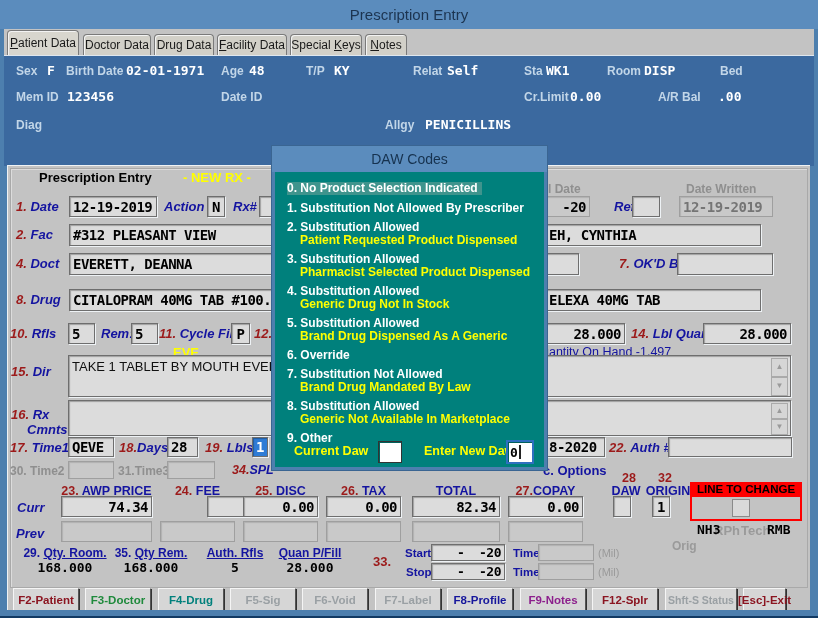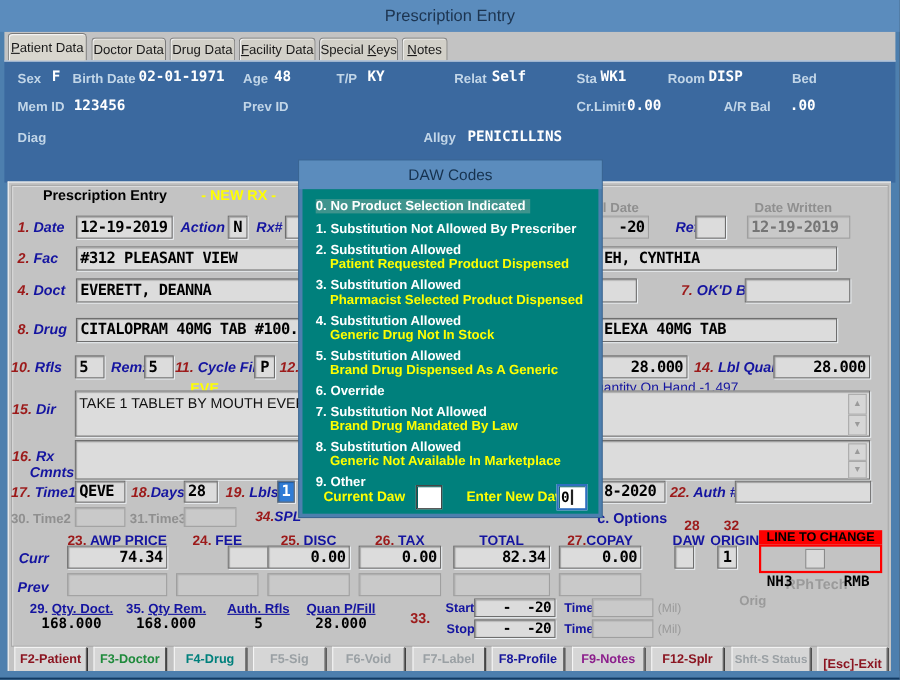--- a/index.html
+++ b/index.html
@@ -108,21 +108,21 @@
     <span class="pval" style="left:443px;top:7px;">Self</span>
     <span class="plbl" style="left:520px;top:8px;">Sta</span>
     <span class="pval" style="left:542px;top:7px;">WK1</span>
     <span class="plbl" style="left:603px;top:8px;">Room</span>
     <span class="pval" style="left:640px;top:7px;">DISP</span>
     <span class="plbl" style="left:716px;top:8px;">Bed</span>
     <span class="pval" style="left:746px;top:7px;"></span>
 
     <span class="plbl" style="left:12px;top:34px;">Mem ID</span>
     <span class="pval" style="left:63px;top:33px;">123456</span>
-    <span class="plbl" style="left:217px;top:34px;">Prev ID</span>
+    <span class="plbl" style="left:217px;top:34px;">Date ID</span>
     <span class="pval" style="left:275px;top:33px;"></span>
     <span class="plbl" style="left:520px;top:34px;">Cr.Limit</span>
     <span class="pval" style="left:566px;top:33px;">0.00</span>
     <span class="plbl" style="left:654px;top:34px;">A/R Bal</span>
     <span class="pval" style="left:714px;top:33px;">.00</span>
 
     <span class="plbl" style="left:12px;top:62px;">Diag</span>
     <span class="plbl" style="left:381px;top:62px;">Allgy</span>
     <span class="pval" style="left:421px;top:61px;">PENICILLINS</span>
   </div>
@@ -303,21 +303,21 @@
     <div class="box dis" style="left:235px;top:355px;width:75px;height:21px;"></div>
     <div class="box dis" style="left:318px;top:355px;width:75px;height:21px;"></div>
     <div class="box dis" style="left:404px;top:355px;width:88px;height:21px;"></div>
     <div class="box dis" style="left:500px;top:355px;width:75px;height:21px;"></div>
     <span class="abs" style="left:663px;top:357px;font-weight:bold;font-size:13px;color:#9a9a9a;margin-left:43px;">RPh</span>
     <span class="abs" style="left:689px;top:356px;font-family:'DejaVu Sans Mono',monospace;font-weight:bold;font-size:13px;color:#000;">NH3</span>
     <span class="abs" style="left:733px;top:357px;font-weight:bold;font-size:13px;color:#9a9a9a;">Tech</span>
     <span class="abs" style="left:759px;top:356px;font-family:'DejaVu Sans Mono',monospace;font-weight:bold;font-size:13px;color:#000;">RMB</span>
     <span class="abs" style="left:664px;top:373px;font-weight:bold;font-size:12px;color:#9a9a9a;">Orig</span>
 
-    <div class="statlbl" style="left:15px;top:380px;width:84px;"><span class="num">29.</span> <u>Qty. Doct.</u></div>
+    <div class="statlbl" style="left:15px;top:380px;width:84px;"><span class="num">29.</span> <u>Qty. Room.</u></div>
     <div class="statval" style="left:15px;top:394px;width:84px;">168.000</div>
     <div class="statlbl" style="left:103px;top:380px;width:80px;"><span class="num">35.</span> <u>Qty Rem.</u></div>
     <div class="statval" style="left:103px;top:394px;width:80px;">168.000</div>
     <div class="statlbl" style="left:193px;top:380px;width:68px;"><u>Auth. Rfls</u></div>
     <div class="statval" style="left:193px;top:394px;width:68px;">5</div>
     <div class="statlbl" style="left:265px;top:380px;width:74px;"><u>Quan P/Fill</u></div>
     <div class="statval" style="left:265px;top:394px;width:74px;">28.000</div>
     <span class="abs" style="left:365px;top:388px;font-weight:bold;font-size:13px;color:#9c1a1a;">33.</span>
 
     <span class="navy-sm" style="left:397px;top:381px;font-size:11.5px;">Start</span>
@@ -363,21 +363,21 @@
       </div>
     <div class="btn" style="left:512px;top:422px;width:66px;">
         <span style="color: rgb(140, 31, 140);">F9-Notes</span>
       </div>
     <div class="btn" style="left:584px;top:422px;width:66px;">
         <span style="color: rgb(139, 21, 33);">F12-Splr</span>
       </div>
     <div class="btn" style="left:657px;top:422px;width:72px;font-size:10.5px;">
         <span style="color: rgb(154, 160, 164);">Shft-S Status</span>
       </div>
-    <div class="btn" style="left:735px;top:422px;width:64px;align-items:flex-end;">
+    <div class="btn" style="left:735px;top:422px;width:43px;">
         <span style="color: rgb(139, 21, 33);">[Esc]-Exit</span>
       </div>
   </div>
 
   <div class="abs botstrip"></div>
 
   <div class="abs dialog">
     <div class="dlg-title">
       <span>DAW Codes</span>
     </div>

